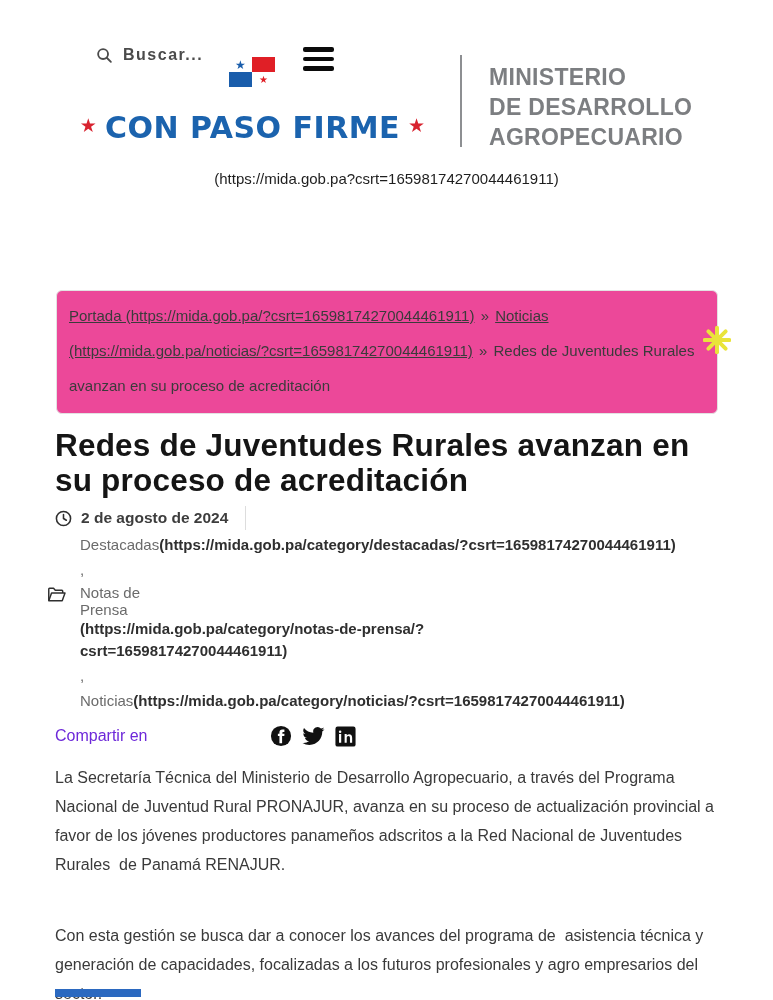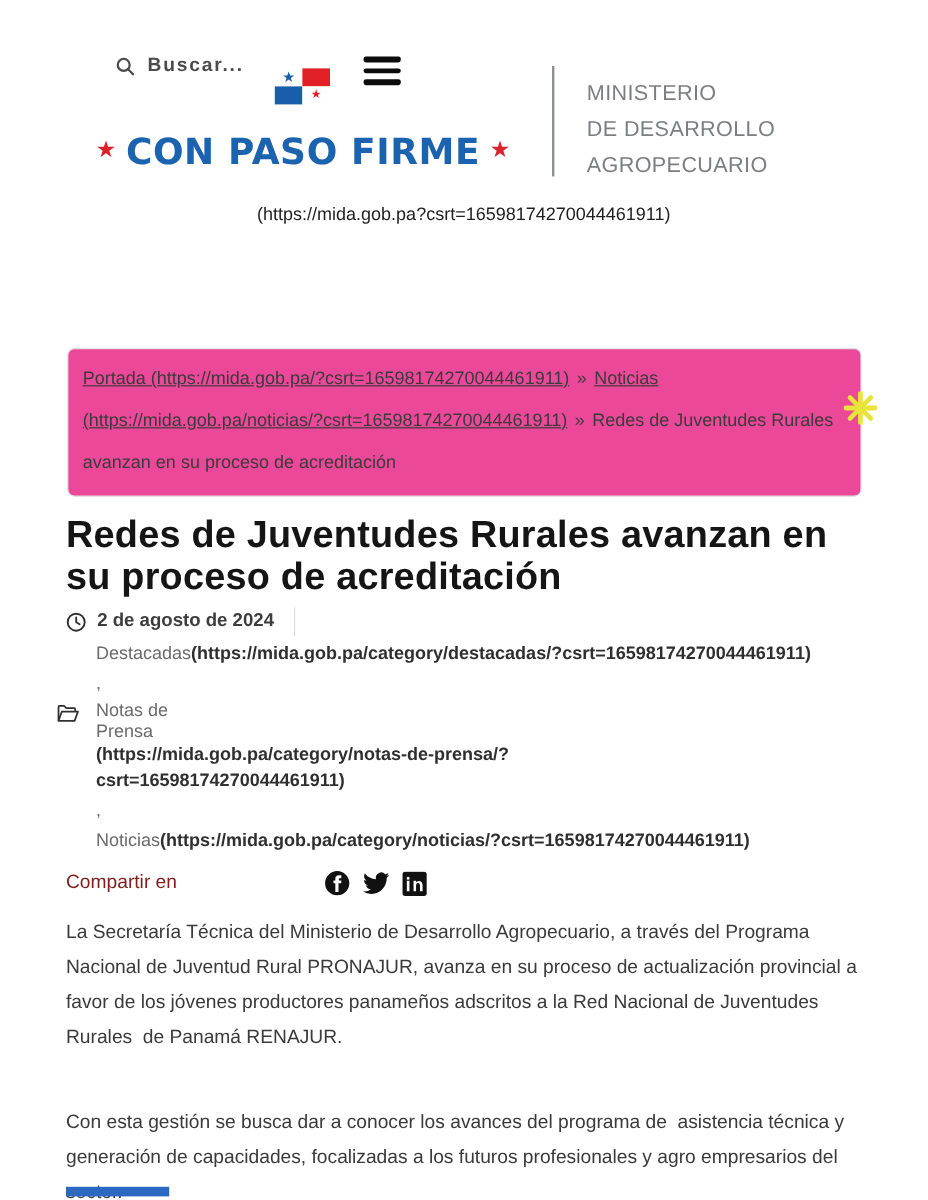--- a/index.html
+++ b/index.html
@@ -29,21 +29,21 @@
 
   .gob-line1 { position:absolute; left:60px; top:92px; width:385px; text-align:center;
     font-size:18px; font-weight:700; letter-spacing:6.5px; color:#6d6e70; white-space:nowrap; }
   .gob-line2 { position:absolute; left:60px; top:110px; width:385px; text-align:center; white-space:nowrap;
     font-family:"DejaVu Sans", sans-serif; }
   .gob-line2 .star { color:#d8232f; font-size:19px; vertical-align:6px; padding:0 8px; }
   .gob-line2 .paso { color:#1b63ae; font-size:30px; font-weight:800; letter-spacing:0.5px; }
 
   .vdivider { position:absolute; left:460px; top:55px; width:2px; height:92px; background:#8d8f92; }
 
-  .ministry { position:absolute; left:489px; top:62px; font-size:18px; font-weight:400;
+  .ministry { position:absolute; left:489px; top:62px; font-size:23px; font-weight:700;
     color:#7c7e81; line-height:30px; letter-spacing:0.3px; }
 
   .site-url { position:absolute; left:0; top:170px; width:773px; text-align:center;
     font-size:15px; color:#1e1e1e; }
 
   
   .crumbbox { position:absolute; left:56px; top:290px; width:662px; min-height:108px;
     border:1px solid #e2e2e2; border-radius:6px; background:#ec4899; padding:7px 16px 10px 12px;
     font-size:15px; line-height:35px; color:#3b3b3b; font-weight:500; }
   .crumbbox a { color:#3b3b3b; text-decoration:underline; cursor:pointer; }
@@ -65,21 +65,21 @@
   .cat-label { color:#6b6b6b; font-weight:500; }
   .cat-url { color:#2f2f2f; font-weight:600; }
   .cat-row { line-height:22px; }
   .cat-comma { line-height:22px; color:#6b6b6b; margin:3px 0; }
   .cat-split { display:flex;flex-direction:column; }
   .cat-split .lcol { width:107px; flex:none; }
   .cat-split .rcol { line-height:22px; }
   .cats a { text-decoration:none; cursor:pointer; }
 
   .share-row { margin-top:12px; display:flex; align-items:center; height:24px; }
-  .share-label { font-size:16px; color:#7f1d1d; }
+  .share-label { font-size:16px; color:#6d28d9; }
   .share-icons { display:flex; align-items:center; gap:9px; margin-left:123px; }
   .share-icons .sic { cursor:pointer; display:flex; align-items:center; }
 
   .body-p { margin-top:15px; font-size:16px; line-height:29px; color:#3a3a3a; white-space:pre-wrap; }
   .body-p + .body-p { margin-top:42px; }
 
   .bottom-bar { position:absolute; left:55px; top:989px; width:86px; height:8px; background:#2b69c0; }
 </style>
 </head>
 <body>

